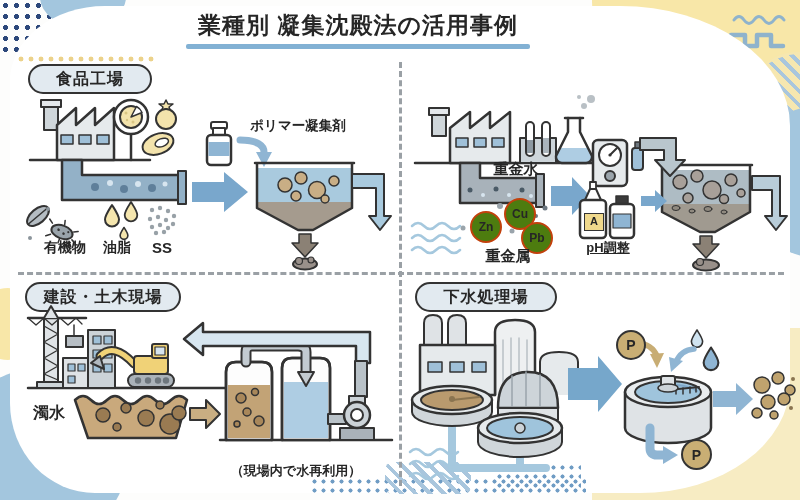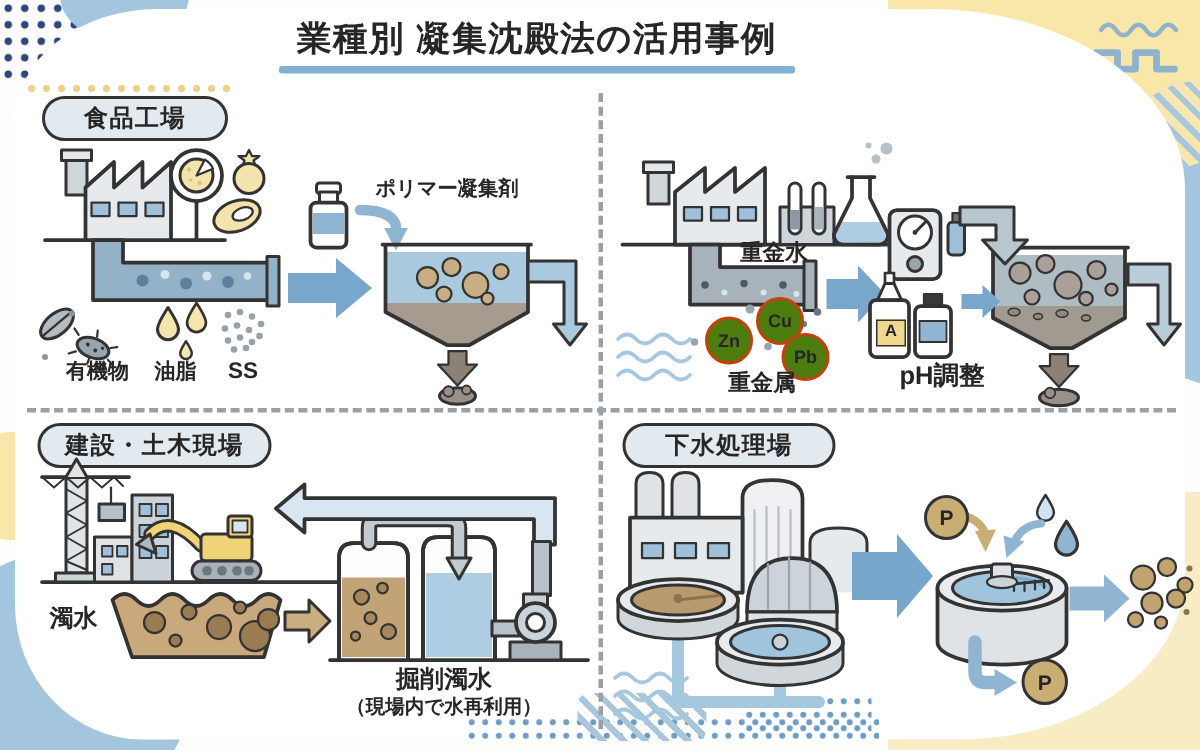--- a/index.html
+++ b/index.html
@@ -434,22 +434,21 @@
   <div class="txt" style="left:26px;top:239px;width:60px;font-size:14px;z-index:4;text-align:right;">有機物</div>
   <div class="txt" style="left:95px;top:239px;width:44px;font-size:14px;z-index:4;">油脂</div>
   <div class="txt" style="left:142px;top:239px;width:40px;font-size:15px;z-index:4;">SS</div>
 
   <div class="txt" style="left:482px;top:160px;width:68px;font-size:15px;z-index:4;">重金水</div>
   <div class="metal" style="left:470px;top:211px;width:28px;height:28px;">Zn</div>
   <div class="metal" style="left:504px;top:198px;width:28px;height:28px;">Cu</div>
   <div class="metal" style="left:521px;top:222px;width:28px;height:28px;">Pb</div>
   <div class="txt" style="left:470px;top:247px;width:76px;font-size:15px;z-index:4;">重金属</div>
   <div class="txt" style="left:584px;top:213px;width:18px;height:16px;font-size:11px;background:#f0d98c;border:1.5px solid #333;line-height:15px;z-index:4;">A</div>
-  <div class="txt" style="left:588px;top:240px;width:80px;font-size:17px;z-index:4;">pH調整</div>
+  <div class="txt" style="left:568px;top:240px;width:80px;font-size:13px;z-index:4;text-decoration:underline;">pH調整</div>
 
   <div class="txt" style="left:24px;top:403px;width:50px;font-size:16px;z-index:4;">濁水</div>
-  <div class="txt" style="left:248px;top:444px;width:96px;font-size:16px;z-index:4;">掘削濁水</div>
   <div class="txt" style="left:228px;top:463px;width:136px;font-size:13px;z-index:4;">（現場内で水再利用）</div>
 
   <div class="pcirc" style="left:616px;top:330px;width:26px;height:26px;">P</div>
   <div class="pcirc" style="left:681px;top:439px;width:27px;height:27px;">P</div>
 
 </div>
 
 </body></html>

